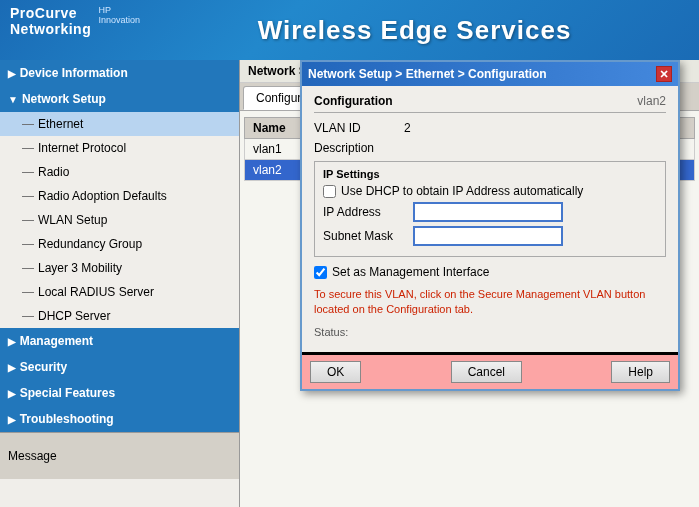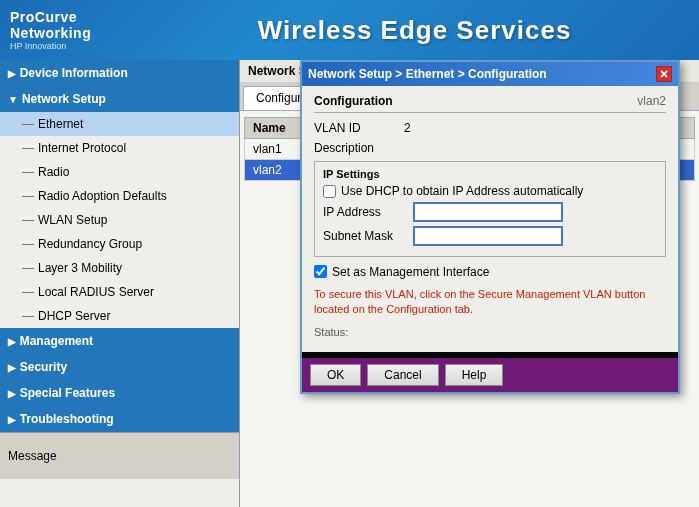--- a/index.html
+++ b/index.html
@@ -11,21 +11,21 @@
       height: 60px;
       display: flex;
       align-items: center;
       padding: 0 10px;
       position: relative;
     }
     .header-logo {
       width: 130px;
       height: 50px;
       display: flex;
-      flex-direction: column;
+      flex-direction: row;
       align-items: flex-start;
       justify-content: center;
     }
     .logo-top {
       color: white;
       font-size: 14px;
       font-weight: bold;
       letter-spacing: 0.5px;
     }
     .logo-sub {
@@ -255,45 +255,45 @@
     .ip-field-input {
       border: 2px solid #4477cc;
       padding: 2px 4px;
       font-size: 12px;
       width: 150px;
       height: 20px;
       background: white;
     }
     .mgmt-checkbox-row {
       display: flex;
-      align-items: flex-start;
+      align-items: flex-end;
       margin-bottom: 8px;
       font-size: 12px;
     }
     .mgmt-checkbox-row input[type=checkbox] {
       margin-right: 5px;
     }
     .warning-text {
       color: #cc2200;
       font-size: 11px;
       margin-bottom: 8px;
       line-height: 1.4;
     }
     .status-label {
       font-size: 11px;
       color: #555;
       margin-bottom: 6px;
     }
     .dialog-footer {
-      border-top: 6px solid #000000;
+      border-top: 3px solid #000000;
       padding: 6px 8px;
       display: flex;
-      justify-content: flex-start;
+      justify-content: space-between;
       gap: 6px;
-      background: #701a75;
+      background: #fca5a5;
     }
     .dialog-btn {
       padding: 3px 16px;
       border: 1px solid #888;
       background: linear-gradient(to bottom, #f0f0f0, #d8d8d8);
       cursor: pointer;
       font-size: 12px;
       min-width: 50px;
     }
   </style>

